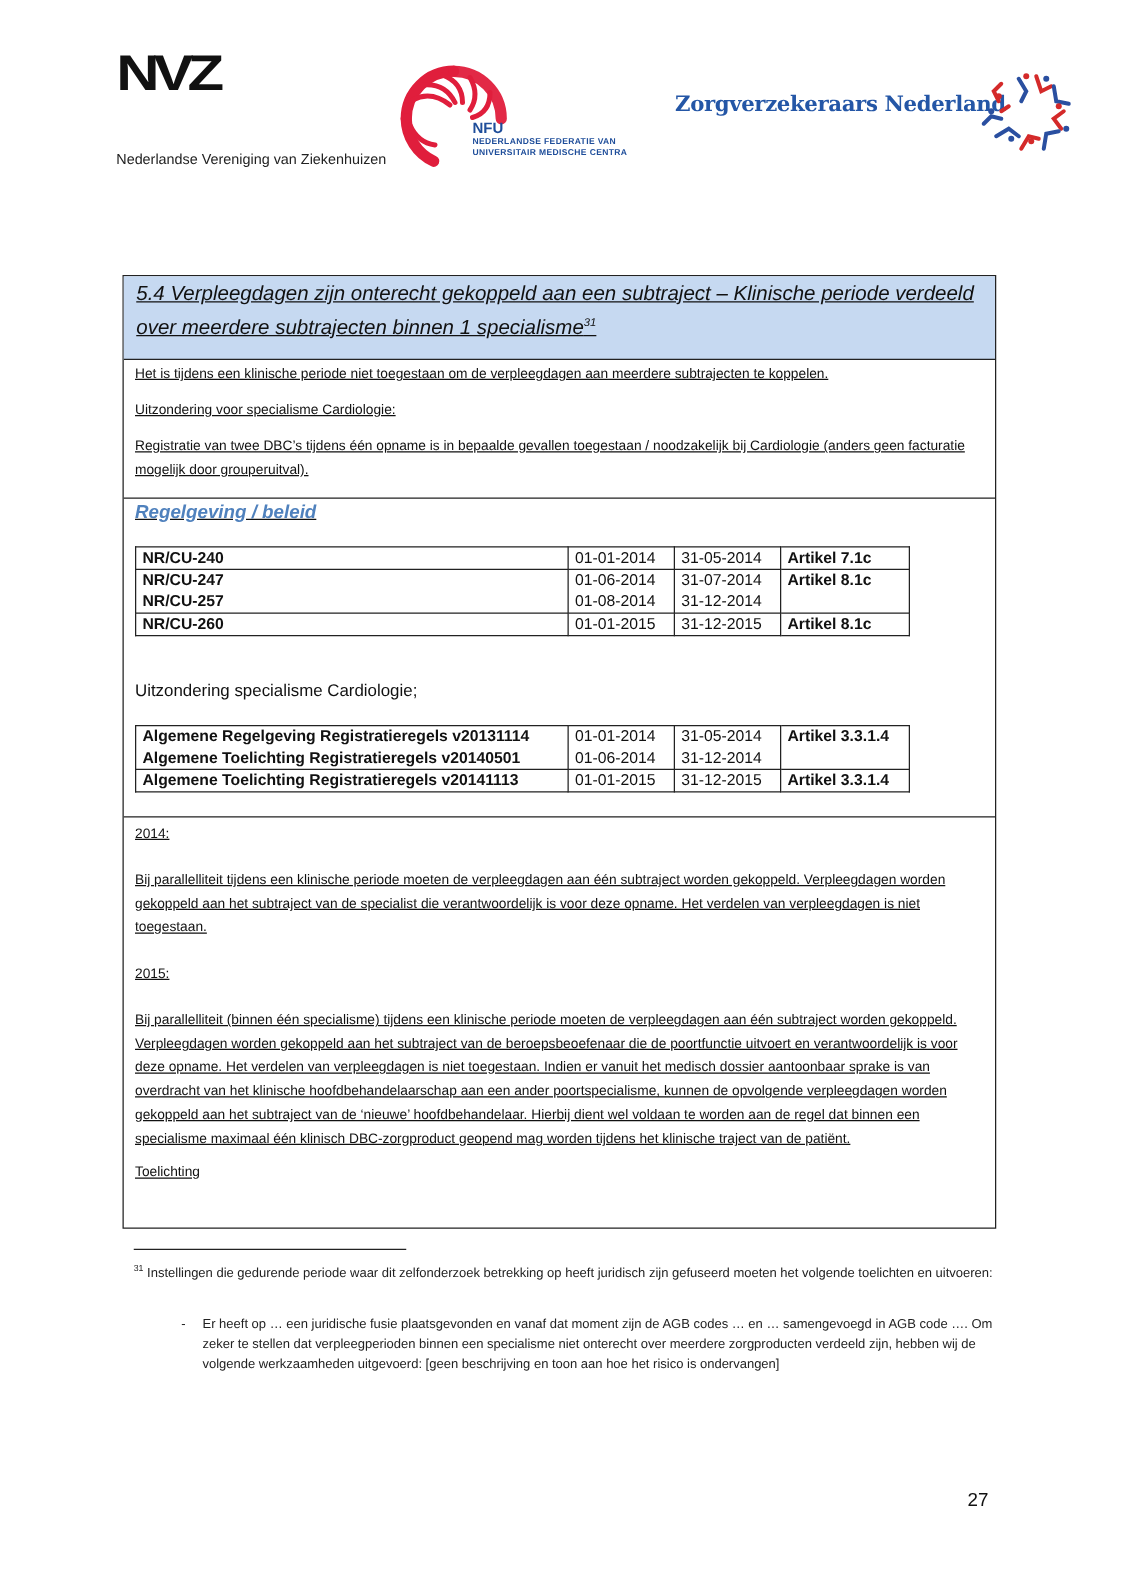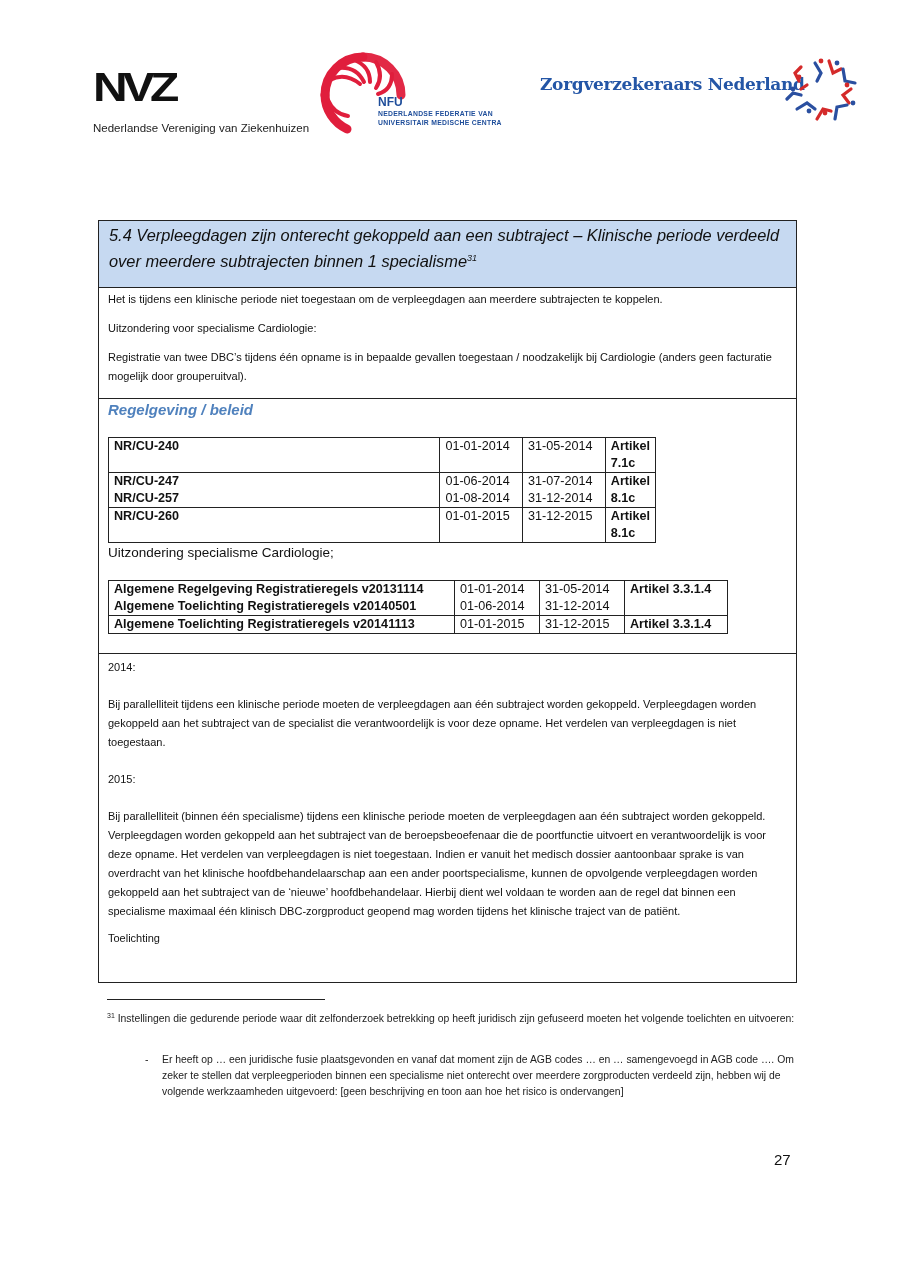--- a/index.html
+++ b/index.html
@@ -1,67 +1,67 @@
 <!DOCTYPE html>
 <html><head>
 <meta charset="utf-8">
 <style>
   html, body { margin: 0; padding: 0; background: #ffffff; }
   body { width: 900px; height: 1273px; position: relative; overflow: hidden;
          font-family: "Liberation Sans", sans-serif; color: #111; }
   .abs { position: absolute; }
 
   
-  .nvz-logo { left: 93px; top: 70px; }
+  .nvz-logo { left: 93px; top: 42px; }
   .nvz-mark { font-family: "Liberation Sans", sans-serif; font-weight: 900; font-size: 40px;
               letter-spacing: -4px; color: #111; line-height: 34px; transform: scaleX(1.2); transform-origin: left; }
   .nvz-sub { left: 93px; top: 122px; font-size: 11.5px; color: #222; white-space: nowrap; }
   .nfu-logo { left: 318px; top: 50px; width: 90px; height: 90px; }
   .nfu-text { left: 378px; top: 95px; }
   .nfu-abbr { font-weight: bold; font-size: 12px; color: #1e4d9a; }
   .nfu-line { font-size: 6.8px; color: #1e4d9a; font-weight: bold; letter-spacing: 0.3px; white-space: nowrap; line-height: 9px; }
   .zn-text { left: 540px; top: 74px; font-family: "DejaVu Serif", serif; font-weight: bold; font-size: 17px;
              color: #2456a6; white-space: nowrap; letter-spacing: -0.3px; }
   .zn-mark { left: 785px; top: 55px; width: 78px; height: 70px; }
 
   
   .box { left: 98px; top: 220px; width: 697px; border: 1.4px solid #222; }
-  .row { border-bottom: 1.4px solid #222; }
+  .row { border-bottom: 1.4px solid #222; text-decoration: underline; }
   .row:last-child { border-bottom: none; }
   .title-row { background: #c6d9f1; height: 60px; padding: 3px 10px; }
   .title { font-style: italic; font-size: 16.4px; line-height: 23px; color: #111; }
   .title sup { font-size: 9px; }
   .body-text { font-size: 11px; line-height: 19px; }
   .intro-row { padding: 2px 9px 12px 9px; }
   .intro-row p { margin: 0 0 10px 0; }
   .rule-row { padding: 2px 9px 16px 9px; height: 236px; position: relative; }
   .rule-heading { font-style: italic; font-weight: bold; font-size: 15px; color: #4f81bd; }
   table.reg { border-collapse: collapse; position: absolute; font-size: 12.6px; }
   table.reg td { border: 1.4px solid #222; padding: 0 5px; line-height: 17px; vertical-align: top; }
   table.reg td.b { font-weight: bold; }
-  .t1 { left: 9px; top: 38px; width: 548px; }
+  .t1 { left: 9px; top: 38px; width: 620px; }
   .t1 td.c0 { width: 335px; }
   .t1 td.c1, .t1 td.c2 { width: 74px; }
   .exc-label { position: absolute; left: 9px; top: 146px; font-size: 13.5px; }
   .t2 { left: 9px; top: 181px; width: 620px; }
   .t2 td.c0 { width: 335px; }
   .t2 td.c1, .t2 td.c2 { width: 74px; }
   .explain-row { padding: 4px 9px 0 9px; height: 324px; overflow: hidden; }
   .explain-row p { margin: 0 0 18px 0; }
   .explain-row p.tight { margin: 0; }
 
   
   .fn-rule { left: 107px; top: 999px; width: 218px; border-top: 1.4px solid #222; }
   .fn { left: 107px; top: 1008px; width: 690px; font-size: 10.4px; line-height: 16px; color: #222; }
   .fn sup { font-size: 7px; }
   .fn-item { left: 145px; top: 1052px; width: 650px; font-size: 10.4px; line-height: 16px; color: #222; }
   .fn-dash { position: absolute; left: 0; top: 0; }
   .fn-item-text { margin-left: 17px; }
 
-  .page-num { left: 774px; top: 1151px; font-size: 15px; color: #111; }
+  .page-num { left: 774px; top: 1192px; font-size: 15px; color: #111; }
 </style>
 </head>
 <body>
 
 <div class="abs nvz-logo">
   <div class="nvz-mark">NVZ</div>
 </div>
 <div class="abs nvz-sub">Nederlandse Vereniging van Ziekenhuizen</div>
 
 <svg class="abs nfu-logo" viewBox="0 0 90 90">

